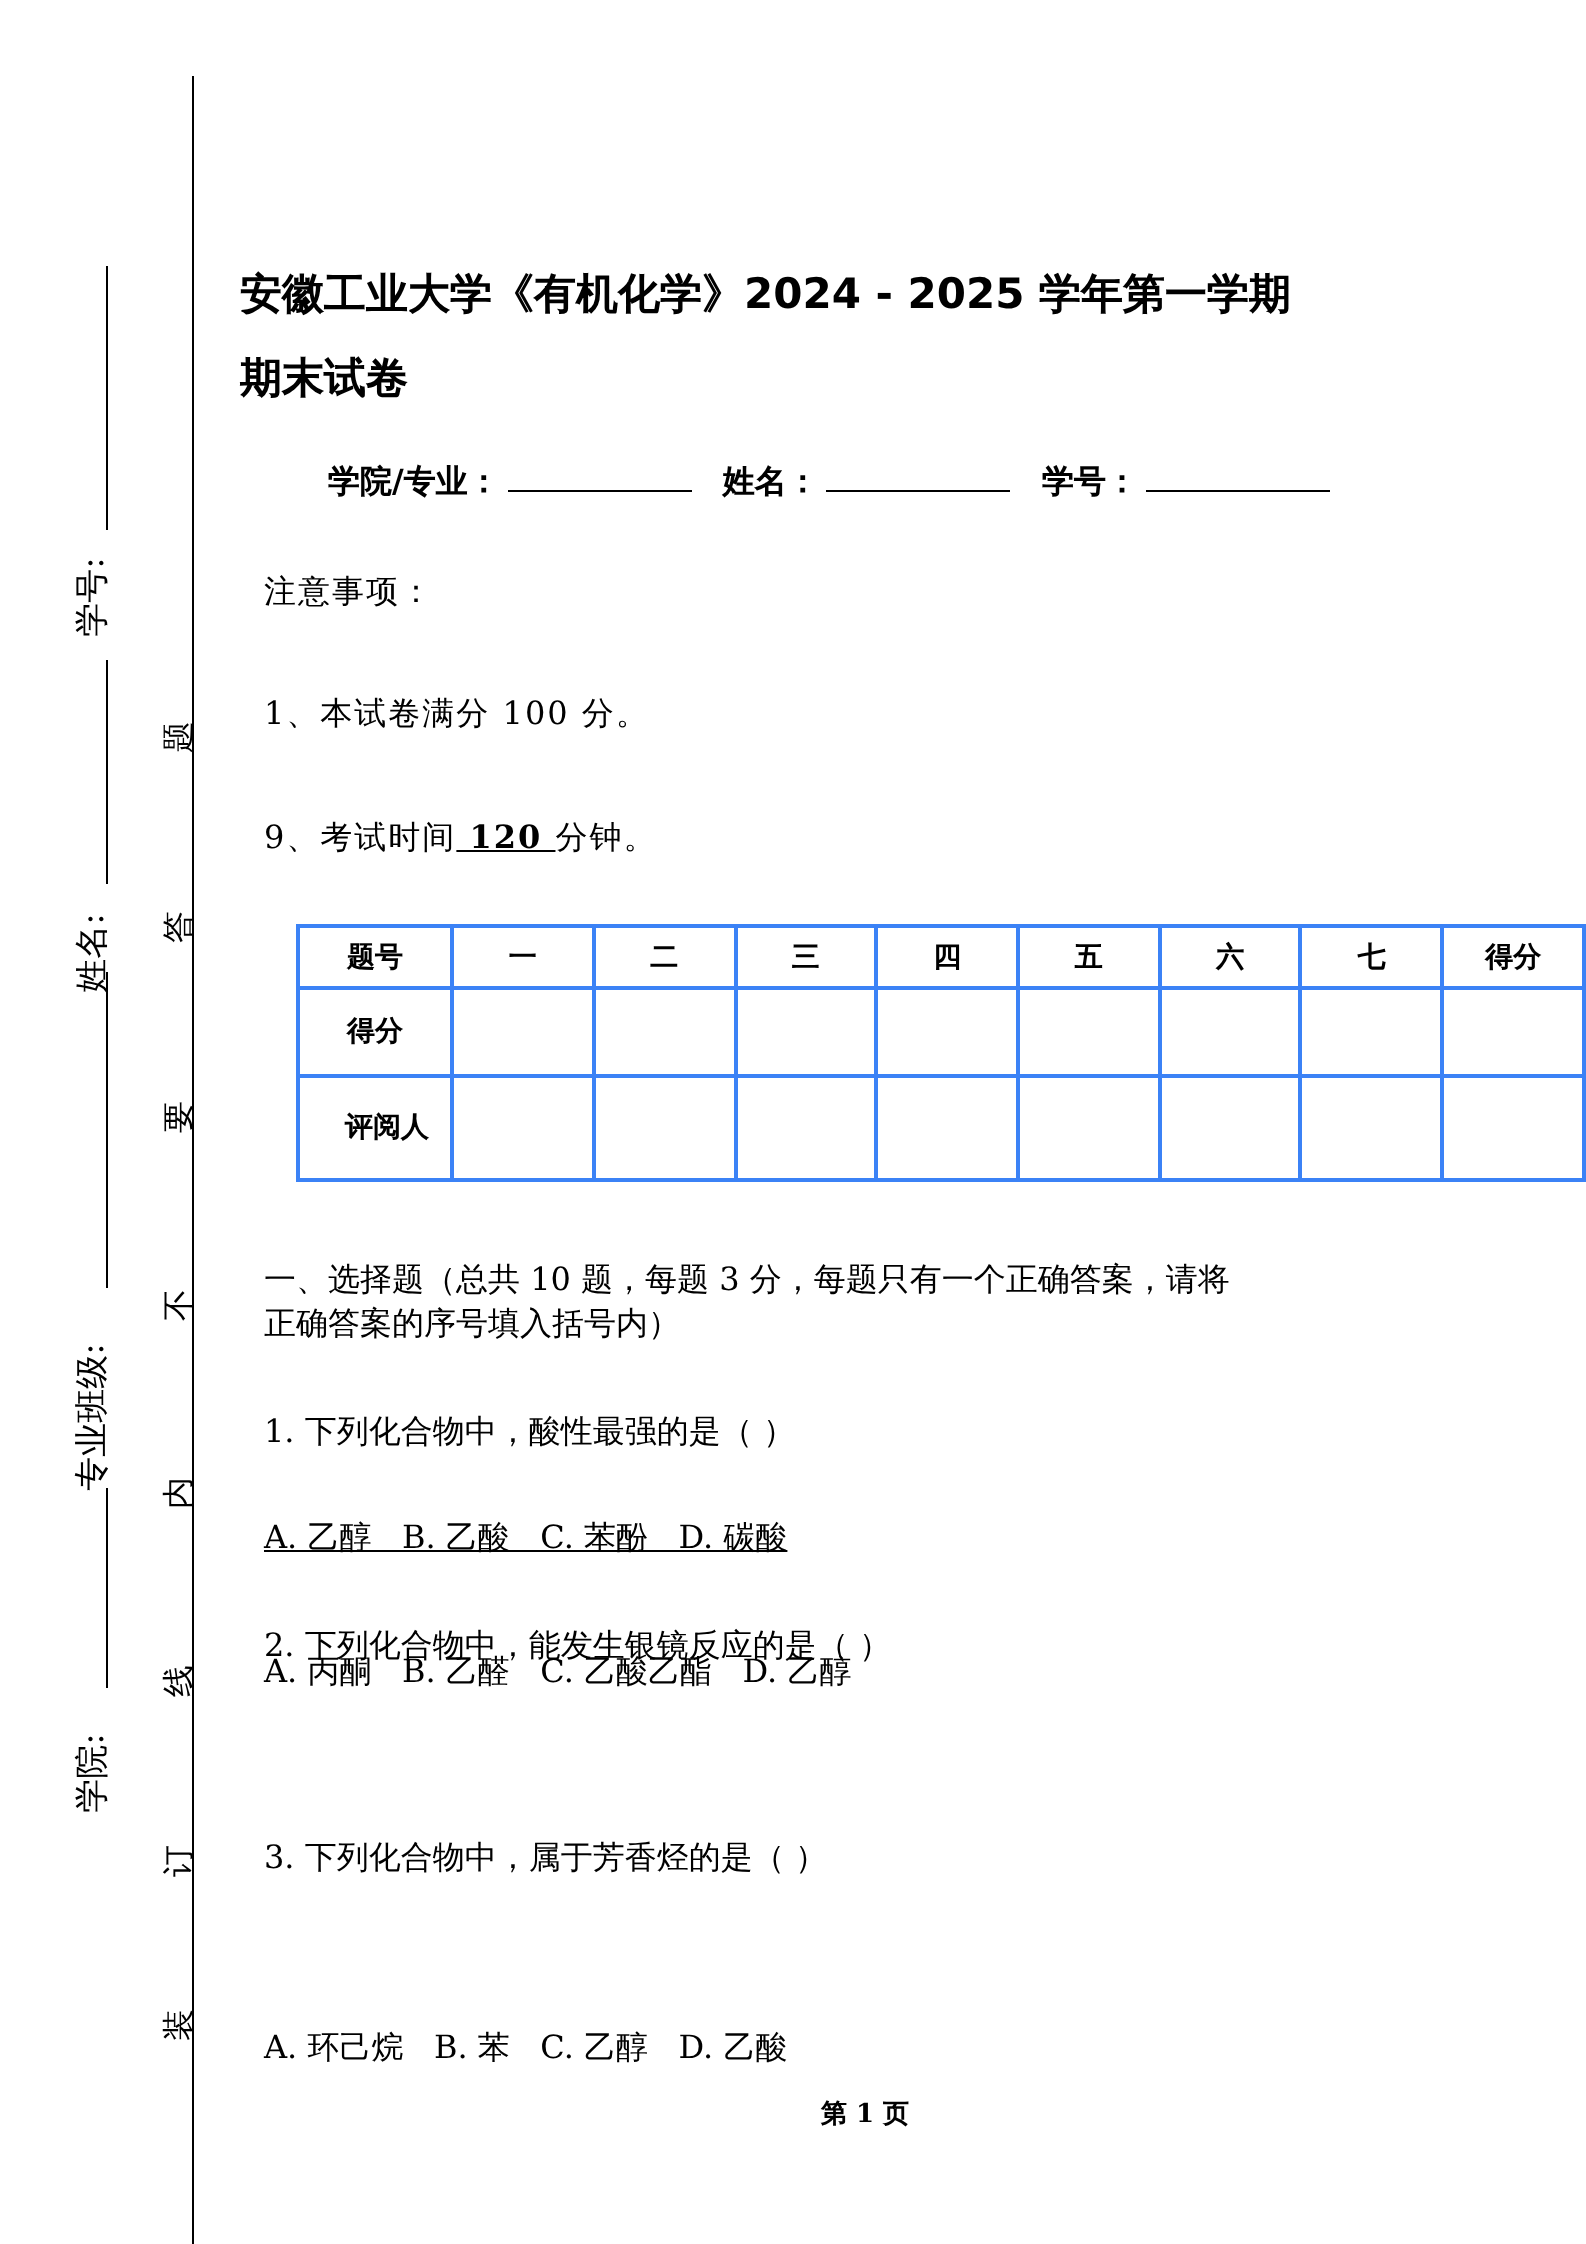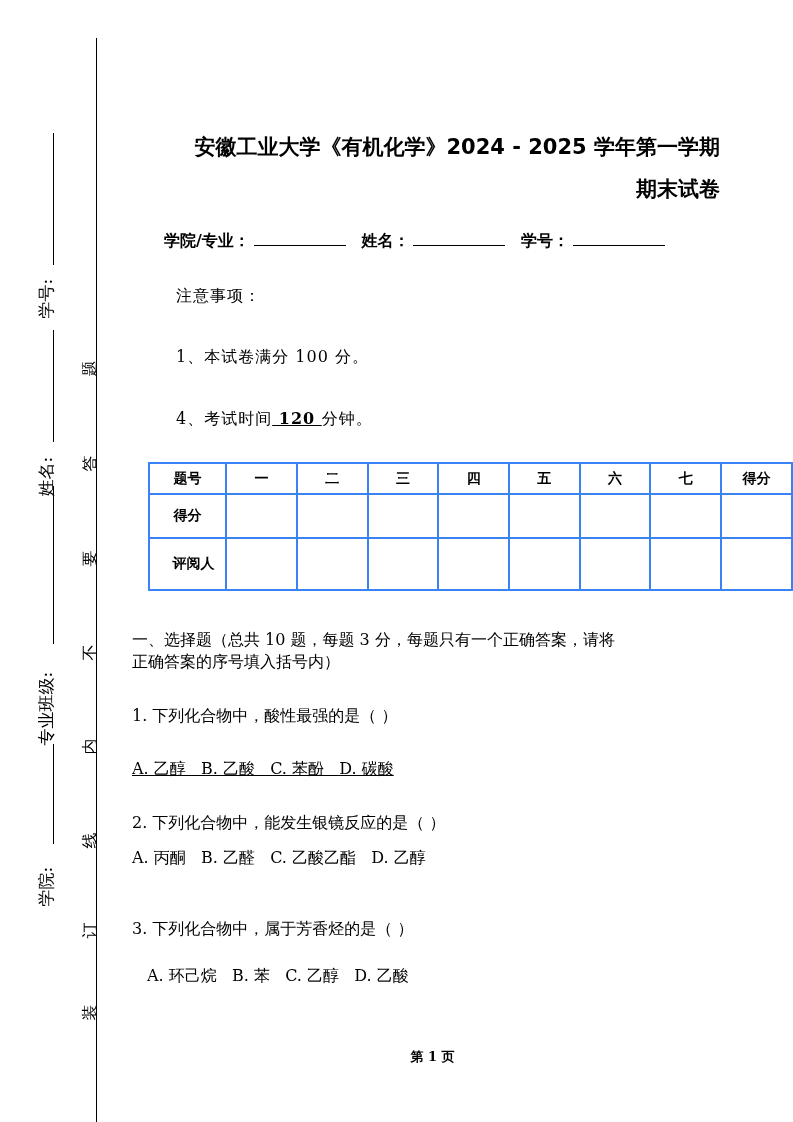--- a/index.html
+++ b/index.html
@@ -3,25 +3,25 @@
 <meta charset="utf-8">
 <style>
   html, body { margin:0; padding:0; background:#fff; }
   body { width:793px; height:1122px; position:relative; overflow:hidden;
          font-family:"DejaVu Serif","Liberation Serif",serif; color:#000; }
   .binding-line { position:absolute; left:96px; top:38px; width:1px; height:1084px; background:#000; }
   .vlabel { position:absolute; font-size:17px; transform:rotate(-90deg); transform-origin:center center;
             white-space:nowrap; width:80px; text-align:center; }
   .vline { position:absolute; left:53px; width:1px; background:#000; }
   .vchar { position:absolute; left:80px; font-size:16px; transform:rotate(-90deg); width:20px; text-align:center; }
-  .title { position:absolute; left:120px; width:600px; text-align:right; font-family:"DejaVu Sans","Liberation Sans",sans-serif;
+  .title { position:absolute; left:120px; width:600px; text-align:left; font-family:"DejaVu Sans","Liberation Sans",sans-serif;
            font-weight:bold; font-size:21px; }
   .info { position:absolute; top:231px; left:164px; font-family:"DejaVu Sans","Liberation Sans",sans-serif; font-weight:bold; font-size:16px; white-space:nowrap; }
   .info .blank { display:inline-block; width:92px; border-bottom:1px solid #000; margin:0 10px 0 4px; vertical-align:baseline; height:14px; }
-  .line { position:absolute; left:132px; font-size:16px; white-space:nowrap; letter-spacing:1px;margin-left:44px; }
+  .line { position:absolute; left:132px; font-size:16px; white-space:nowrap; letter-spacing:1px; }
   .u { text-decoration:underline;font-weight:bold; }
   table.score { position:absolute; left:148px; top:462px; border-collapse:collapse; font-family:"DejaVu Sans","Liberation Sans",sans-serif; font-size:14px; }
   table.score td { border:2px solid #3b82f6; text-align:center; width:60px; padding:0; }
   table.score td.h { font-weight:bold; width:66px; }
   table.score tr.r0 td { height:29px; }
   table.score tr.r1 td { height:42px; }
   table.score tr.r2 td { height:50px;padding-left:12px; }
   .q { position:absolute; left:132px; font-size:16px; white-space:nowrap; }
   .footer { position:absolute; top:1048px; left:16px; width:793px; text-align:center; font-weight:bold; font-size:13px; padding-left:40px; box-sizing:border-box; }
 </style>
@@ -53,21 +53,21 @@
 
 <div class="info">
   <span>学院/专业：</span><span class="blank"></span>
   <span>姓名：</span><span class="blank"></span>
   <span>学号：</span><span class="blank"></span>
 </div>
 
 <div class="line" style="top:286px;">注意事项：</div>
 <div class="line" style="top:347px;">1、本试卷满分 100 分。</div>
 <div class="line" style="top:409px;">
-  <span>4、考试时间</span><span class="u"> 120 </span><span>分钟。</span>
+  <span>9、考试时间</span><span class="u"> 120 </span><span>分钟。</span>
 </div>
 
 <table class="score">
   <tbody>
       <tr class="r0">
     <td class="h">题号</td>
     <td class="h">一</td>
     <td class="h">二</td>
     <td class="h">三</td>
     <td class="h">四</td>
@@ -100,17 +100,17 @@
   </tr>
 </tbody>
   </table>
 
 <div class="q" style="top:630px;text-align:center;">一、选择题（总共 10 题，每题 3 分，每题只有一个正确答案，请将</div>
 <div class="q" style="top:652px;">正确答案的序号填入括号内）</div>
 
 <div class="q" style="top:706px;">1. 下列化合物中，酸性最强的是（   ）</div>
 <div class="q" style="top:759px;white-space:pre;text-decoration:underline;">A. 乙醇   B. 乙酸   C. 苯酚   D. 碳酸</div>
 <div class="q" style="top:813px;">2. 下列化合物中，能发生银镜反应的是（   ）</div>
-<div class="q" style="top:848px;white-space:pre;">A. 丙酮   B. 乙醛   C. 乙酸乙酯   D. 乙醇</div>
+<div class="q" style="top:826px;white-space:pre;">A. 丙酮   B. 乙醛   C. 乙酸乙酯   D. 乙醇</div>
 <div class="q" style="top:919px;">3. 下列化合物中，属于芳香烃的是（   ）</div>
-<div class="q" style="top:966px;white-space:pre;margin-left:15px;">A. 环己烷   B. 苯   C. 乙醇   D. 乙酸</div>
+<div class="q" style="top:1014px;white-space:pre;">A. 环己烷   B. 苯   C. 乙醇   D. 乙酸</div>
 
 <div class="footer">第 1 页</div>
 
 </body></html>

